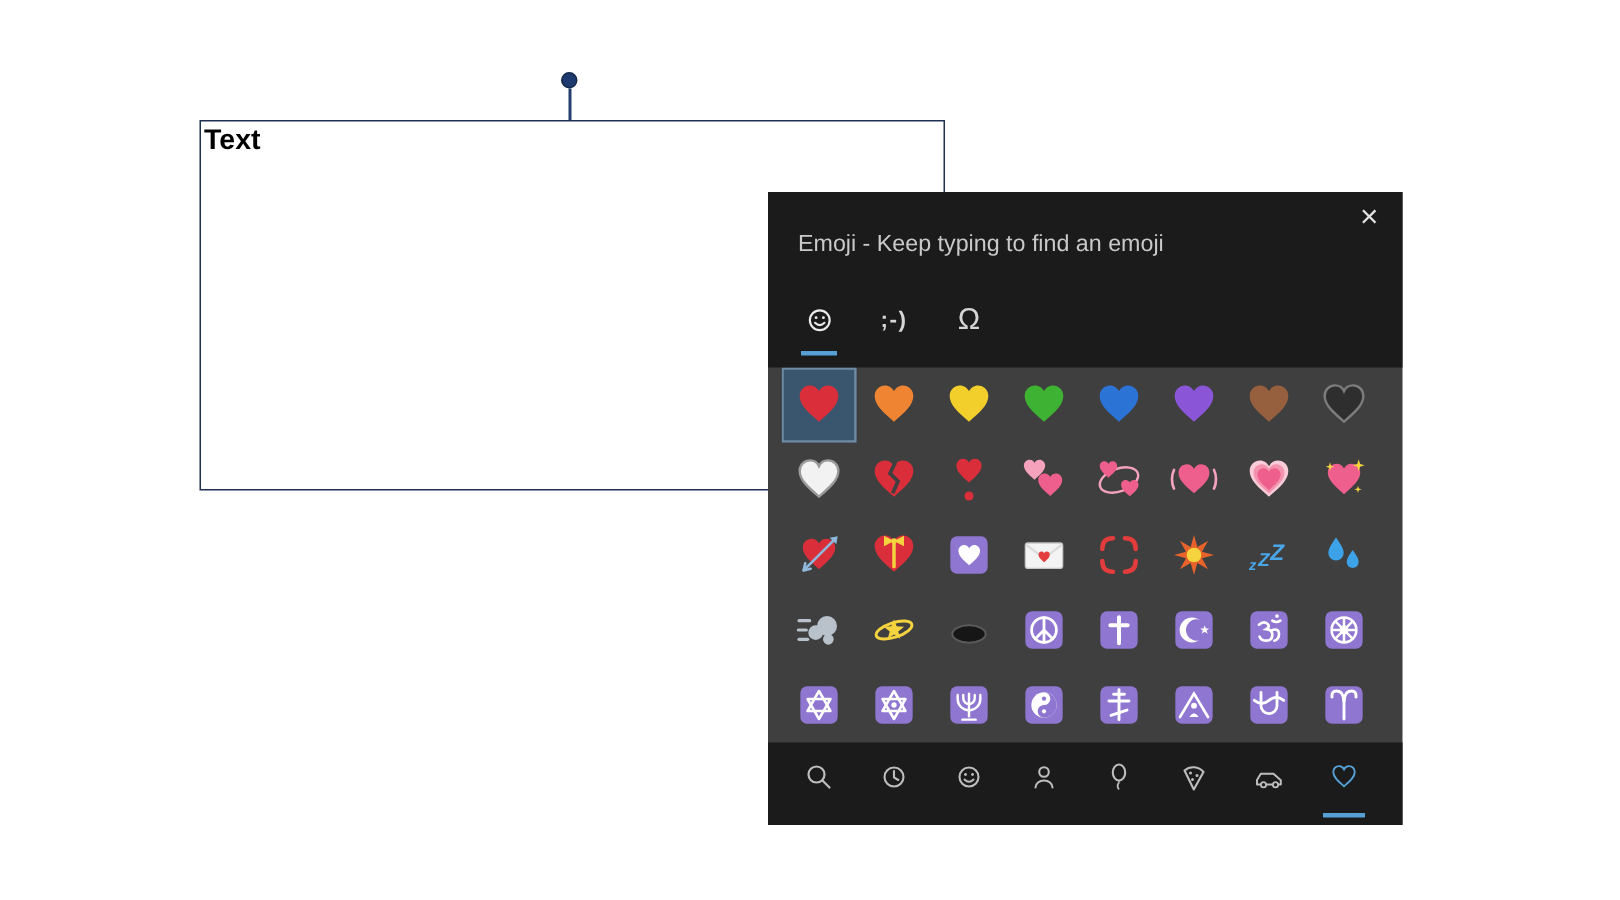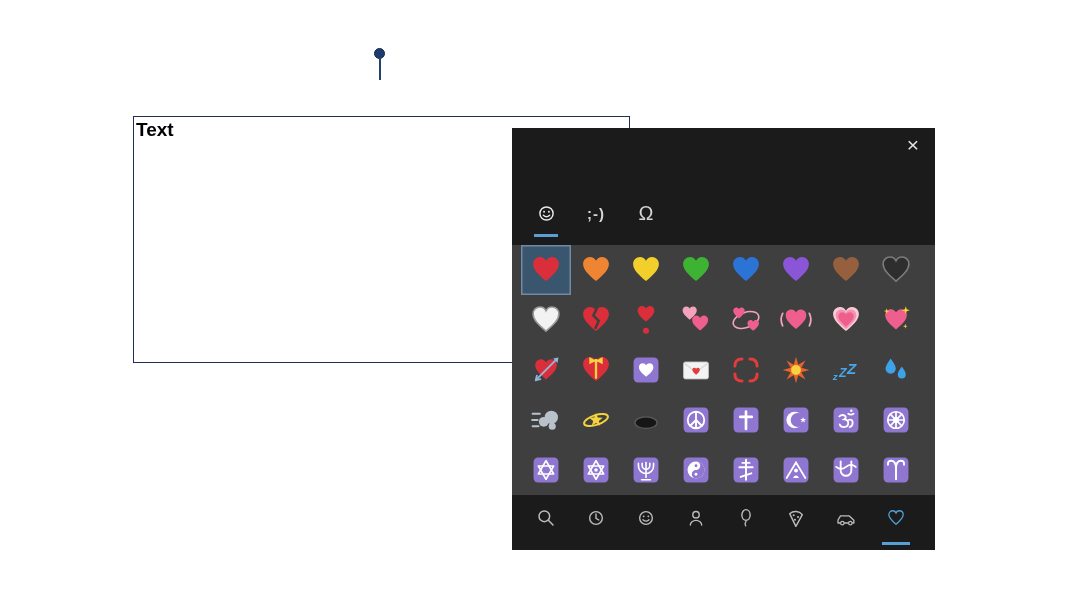--- a/index.html
+++ b/index.html
@@ -6,21 +6,21 @@
   :root{
     --accent:#56a0d6; --purple:#8e76d1; --header-bg:#1b1b1b; --grid-bg:#3f3f3f;
     --sel-bg:#3a566f; --sel-border:#6f8ba3; --nav-icon:#bdbdbd;
   }
   body{width:1080px;height:600px;background:#ffffff;position:relative;overflow:hidden;
        font-family:"Liberation Sans",sans-serif;}
   
   .connector-line{position:absolute;left:379px;top:59px;width:2px;height:21px;background:#24406e;}
   .connection-point{position:absolute;left:374px;top:48px;width:11px;height:11px;border-radius:50%;
        background:#1f3a6e;border:1.5px solid #142949;}
-  .textbox{position:absolute;left:133px;top:80px;width:497px;height:247px;border:1.5px solid #1f3050;background:transparent;margin-top:36px;}
+  .textbox{position:absolute;left:133px;top:80px;width:497px;height:247px;border:1.5px solid #1f3050;background:transparent;}
   .textbox-label{display:inline-block;padding:2px 0 0 2px;font-size:19px;font-weight:700;color:#000;}
   
   .emoji-panel{position:absolute;left:512px;top:128px;width:423px;height:422px;background:var(--grid-bg);}
   .panel-header{position:absolute;top:0;left:0;right:0;height:117px;background:var(--header-bg);}
   .panel-title{position:absolute;top:26px;left:20px;font-size:15.5px;color:#c9c9c9;}
   .close-btn{position:absolute;top:4px;right:10px;font-size:21px;color:#e3e3e3;padding:2px 6px;cursor:pointer;line-height:1;}
   .tab-bar{position:absolute;bottom:0;left:9px;height:55px;display:flex;}
   .tab{width:50px;height:55px;display:flex;align-items:center;justify-content:center;position:relative;
        color:#d6d6d6;cursor:pointer;padding-bottom:8px;}
   [data-name="tab-kaomoji"] span{font-size:15px;letter-spacing:1px;font-weight:700;}
@@ -39,20 +39,21 @@
 
 <div class="canvas" data-name="canvas">
   <div class="connector-line" data-name="connector-line"></div>
   <div class="connection-point" data-name="connection-point"></div>
   <div class="textbox" data-name="text-shape">
     <span class="textbox-label" data-name="text-shape-label">Text</span>
   </div>
 
   <div class="emoji-panel" data-name="emoji-panel">
     <div class="panel-header" data-name="panel-header">
+      <div class="panel-title" data-name="panel-title">Emoji - Keep typing to find an emoji</div>
       <div class="close-btn" data-name="close-button">×</div>
       <div class="tab-bar" data-name="tab-bar">
           <div class="tab active" data-name="tab-emoji">
             <svg width="25" height="25" viewBox="0 0 36 36" data-name="smiley-icon">
               <circle cx="18" cy="18" r="9.5" fill="none" stroke="#e9e9e9" stroke-width="2.1"></circle>
               <circle cx="14.5" cy="15.5" r="1.4" fill="#e9e9e9"></circle>
               <circle cx="21.5" cy="15.5" r="1.4" fill="#e9e9e9"></circle>
               <path d="M13.5,20.5 q4.5,4.5 9,0" fill="none" stroke="#e9e9e9" stroke-width="2" stroke-linecap="round"></path>
             </svg>
             <div class="tab-underline" data-name="active-tab-underline"></div>

